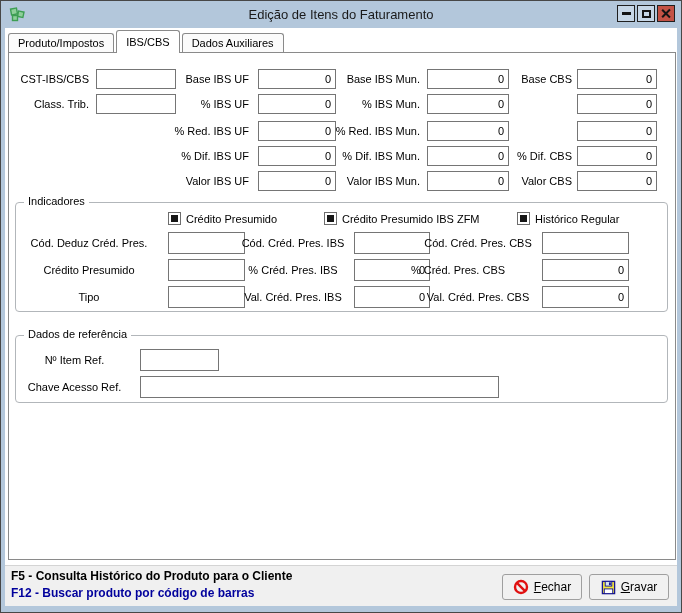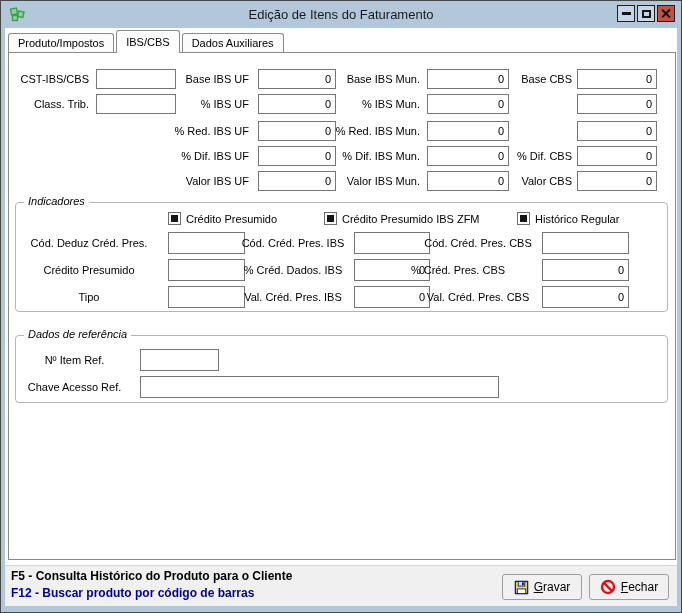--- a/index.html
+++ b/index.html
@@ -50,21 +50,21 @@
   }
   .txt {
     position:absolute; height:20px; border:1px solid #757575; background:#fff;
     font-family:"Liberation Sans", sans-serif; font-size:11px; color:#000; padding:0 4px; outline:none;
   }
   .num { text-align:right; }
   
   .groupbox { position:absolute; border:1px solid #b2b6ba; border-radius:4px; }
   .group-title {
     position:absolute; top:-8px; left:8px; background:#fff; padding:0 4px;
-    font-size:11px; color:#000; white-space:nowrap;font-style:italic;
+    font-size:11px; color:#000; white-space:nowrap;
   }
   .g-lbl { position:absolute; height:22px; line-height:22px; font-size:11px; color:#000; text-align:center; white-space:nowrap; }
   .g-txt { position:absolute; height:22px; border:1px solid #757575; background:#fff;
     font-family:"Liberation Sans", sans-serif; font-size:11px; padding:0 4px; outline:none; }
   .checkbox { position:absolute; width:13px; height:13px; border:1px solid #6d6d6d; background:#fff; }
   .checkbox .mark { position:absolute; left:2px; top:2px; width:7px; height:7px; background:#161616; }
   .cb-lbl { position:absolute; height:14px; line-height:14px; font-size:11px; color:#000; white-space:nowrap; }
   
   .footer {
     position:absolute; left:0; right:0; bottom:0; height:41px;
@@ -175,21 +175,21 @@
 
         <div class="g-lbl" style="left:0;top:29px;width:146px">Cód. Deduz Créd. Pres.</div>
         <input class="g-txt" style="left: 152px; top: 29px; width: 77px;" value="">
         <div class="g-lbl" style="left:222px;top:29px;width:110px">Cód. Créd. Pres. IBS</div>
         <input class="g-txt" style="left: 338px; top: 29px; width: 76px;" value="">
         <div class="g-lbl" style="left:405px;top:29px;width:114px">Cód. Créd. Pres. CBS</div>
         <input class="g-txt" style="left: 526px; top: 29px; width: 87px;" value="">
 
         <div class="g-lbl" style="left:0;top:56px;width:146px">Crédito Presumido</div>
         <input class="g-txt" style="left: 152px; top: 56px; width: 77px;" value="">
-        <div class="g-lbl" style="left:222px;top:56px;width:110px">% Créd. Dados. IBS</div>
+        <div class="g-lbl" style="left:222px;top:56px;width:110px">% Créd. Pres. IBS</div>
         <input class="g-txt num" style="left: 338px; top: 56px; width: 76px;" value="0">
         <div class="g-lbl" style="left:385px;top:56px;width:114px">% Créd. Pres. CBS</div>
         <input class="g-txt num" style="left: 526px; top: 56px; width: 87px;" value="0">
 
         <div class="g-lbl" style="left:0;top:83px;width:146px">Tipo</div>
         <input class="g-txt" style="left: 152px; top: 83px; width: 77px;" value="">
         <div class="g-lbl" style="left:222px;top:83px;width:110px">Val. Créd. Pres. IBS</div>
         <input class="g-txt num" style="left: 338px; top: 83px; width: 76px;" value="0">
         <div class="g-lbl" style="left:405px;top:83px;width:114px">Val. Créd. Pres. CBS</div>
         <input class="g-txt num" style="left: 526px; top: 83px; width: 87px;" value="0">
@@ -202,33 +202,33 @@
         <div class="g-lbl" style="left:0;top:40px;width:117px">Chave Acesso Ref.</div>
         <input class="g-txt" style="left: 124px; top: 40px; width: 359px;" value="">
       </div>
 
     </div>
 
     <div class="footer">
       <div class="hint f5">F5 - Consulta Histórico do Produto para o Cliente</div>
       <div class="hint f12">F12 - Buscar produto por código de barras</div>
       <div class="buttons">
+        <div class="btn">
+          <svg width="16" height="16" viewBox="0 0 16 16">
+            <circle cx="8" cy="8" r="6" fill="none" stroke="#e01010" stroke-width="2.4"></circle>
+            <line x1="3.9" y1="3.9" x2="12.1" y2="12.1" stroke="#e01010" stroke-width="2.4"></line>
+          </svg>
+          <span><span class="accel">F</span><span>echar</span></span>
+        </div>
         <div class="btn">
           <svg width="15" height="15" viewBox="0 0 16 16">
             <rect x="1.5" y="1.5" width="13" height="13" fill="#f5e73c" stroke="#17178f" stroke-width="1.4"></rect>
             <rect x="4.5" y="1.5" width="7" height="5" fill="#d7e4ef" stroke="#17178f" stroke-width="1"></rect>
             <rect x="8.5" y="2.5" width="2" height="3" fill="#17178f"></rect>
             <rect x="3.5" y="9.5" width="9" height="5" fill="#ffffff" stroke="#17178f" stroke-width="1"></rect>
           </svg>
           <span><span class="accel">G</span><span>ravar</span></span>
         </div>
-        <div class="btn">
-          <svg width="16" height="16" viewBox="0 0 16 16">
-            <circle cx="8" cy="8" r="6" fill="none" stroke="#e01010" stroke-width="2.4"></circle>
-            <line x1="3.9" y1="3.9" x2="12.1" y2="12.1" stroke="#e01010" stroke-width="2.4"></line>
-          </svg>
-          <span><span class="accel">F</span><span>echar</span></span>
-        </div>
       </div>
     </div>
 
   </div>
 </div>
 
 </body></html>

